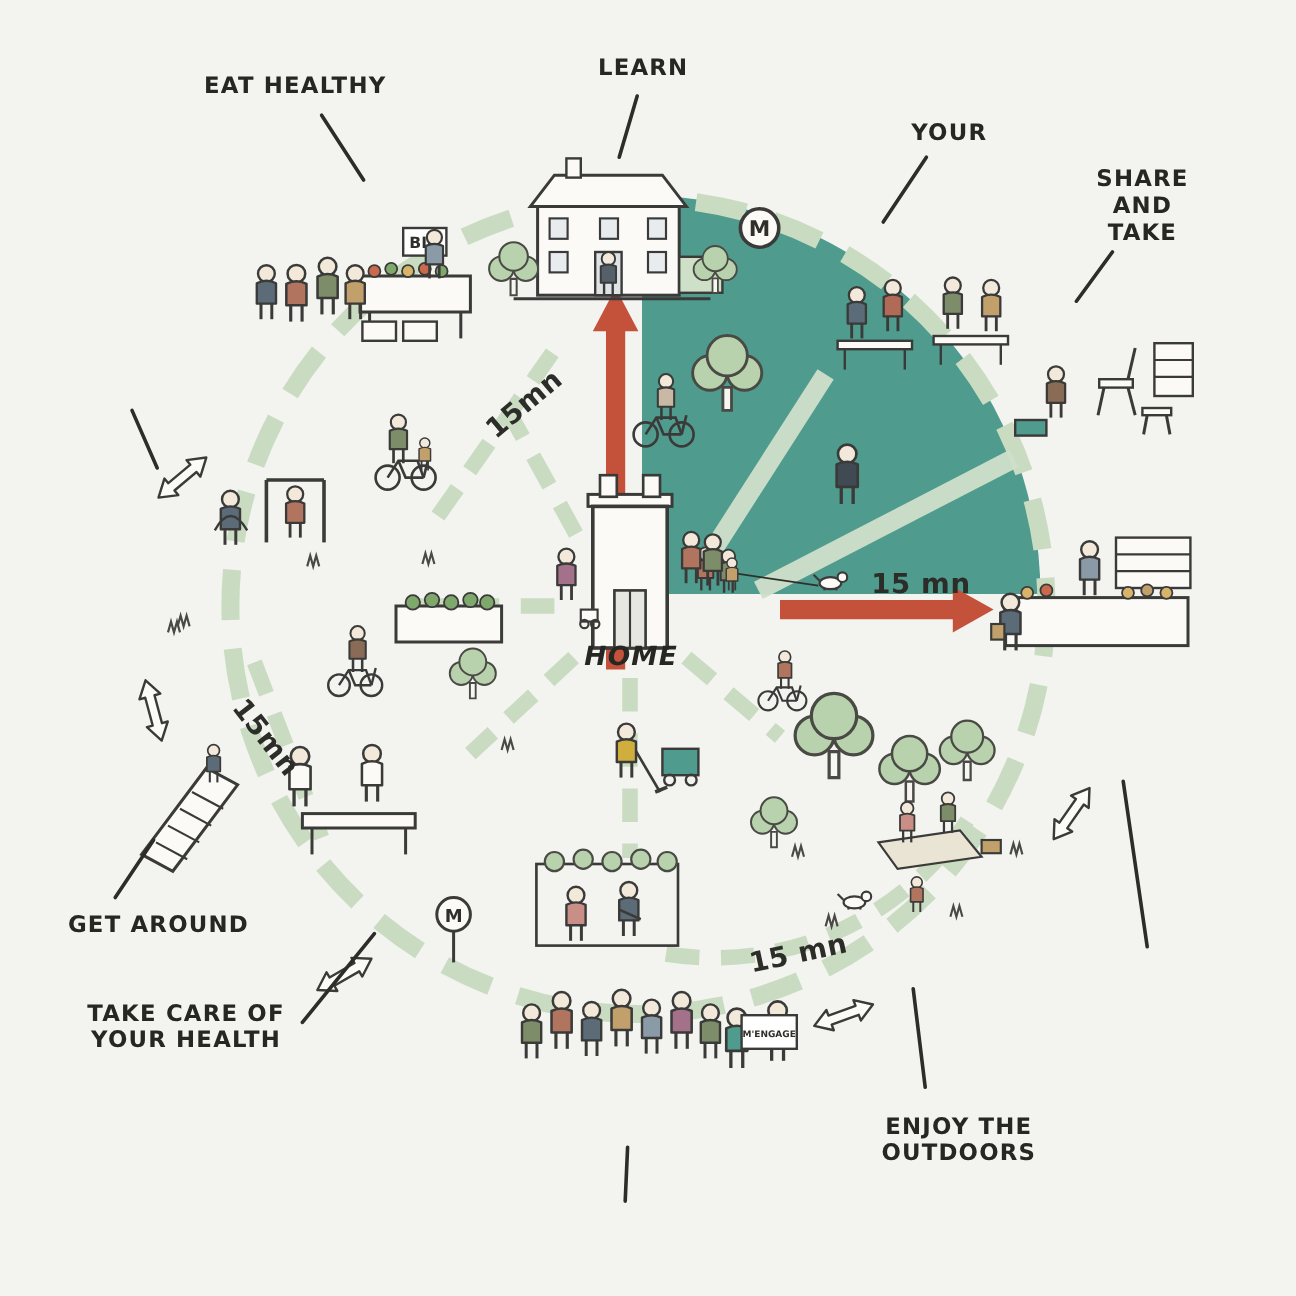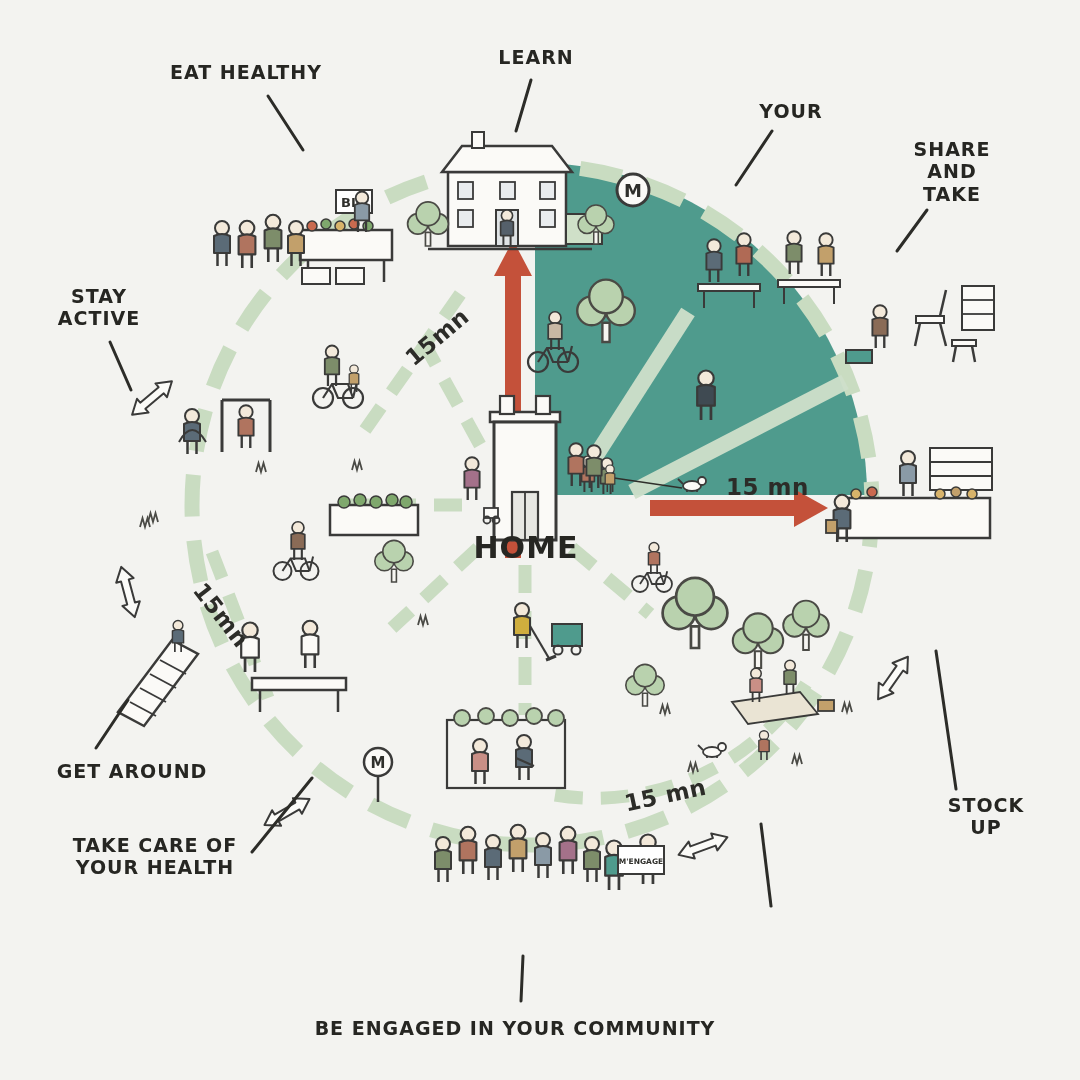--- a/index.html
+++ b/index.html
@@ -7,21 +7,21 @@
     position:relative;width:1080px;height:1080px;margin:0 auto;
     background:#f3f3f0;overflow:hidden;
     font-family:"DejaVu Sans",sans-serif;
   }
   #scene{position:absolute;left:0;top:0;}
   .label{
     position:absolute;transform:translate(-50%,-50%);
     font-weight:700;color:#262622;letter-spacing:1px;
     white-space:pre-line;text-align:center;font-size:19px;line-height:1.18;
   }
-  .label.small{font-size:30px;}
+  .label.small{font-size:22px;font-style:italic;}
   .time{
     position:absolute;font-weight:700;color:#2c2c28;font-size:23px;
     letter-spacing:.5px;transform-origin:center;
   }
   svg text{font-family:"DejaVu Sans",sans-serif;font-weight:700;fill:#2f2f2b;}
 </style>
 </head>
 <body>
 
 <div id="stage">
@@ -329,27 +329,25 @@
       <line x1="771" y1="906" x2="761" y2="824"></line>
       <line x1="956" y1="789" x2="936" y2="651"></line>
     </g>
   </svg>
 
   <div class="label" style="left:246px;top:72px;">EAT HEALTHY</div>
   <div class="label" style="left:536px;top:57px;">LEARN</div>
   <div class="label" style="left:791px;top:111px;">YOUR</div>
   <div class="label" style="left:952px;top:172px;">SHARE AND
 TAKE</div>
-  <div class="label" style="left:99px;top:307px;">STAY
-ACTIVE</div>
   <div class="label" style="left:132px;top:771px;">GET AROUND</div>
   <div class="label" style="left:155px;top:856px;">TAKE CARE OF
 YOUR HEALTH</div>
-  <div class="label" style="left:515px;top:1028px;">BE ENGAGED IN YOUR COMMUNITY</div>
-  <div class="label" style="left:986px;top:816px;">STOCK UP</div>
+  <div class="label" style="left:799px;top:950px;">ENJOY THE
+OUTDOORS</div>
   <div class="label small" style="left:526px;top:548px;">HOME</div>
 
   <div class="time" style="left:400px;top:324px;transform:rotate(-40deg);">15mn</div>
   <div class="time" style="left:726px;top:474px;">15 mn</div>
   <div class="time" style="left:184px;top:602px;transform:rotate(52deg);">15mn</div>
   <div class="time" style="left:624px;top:782px;transform:rotate(-12deg);">15 mn</div>
 
 </div>
 
 </body></html>

